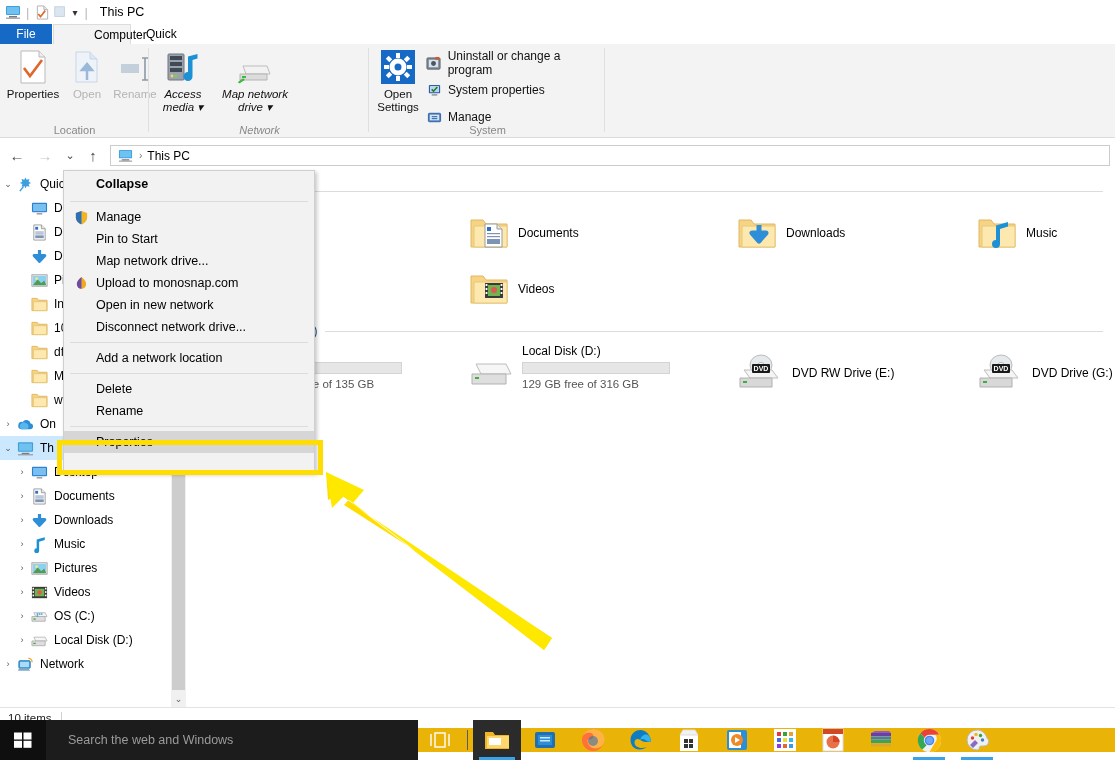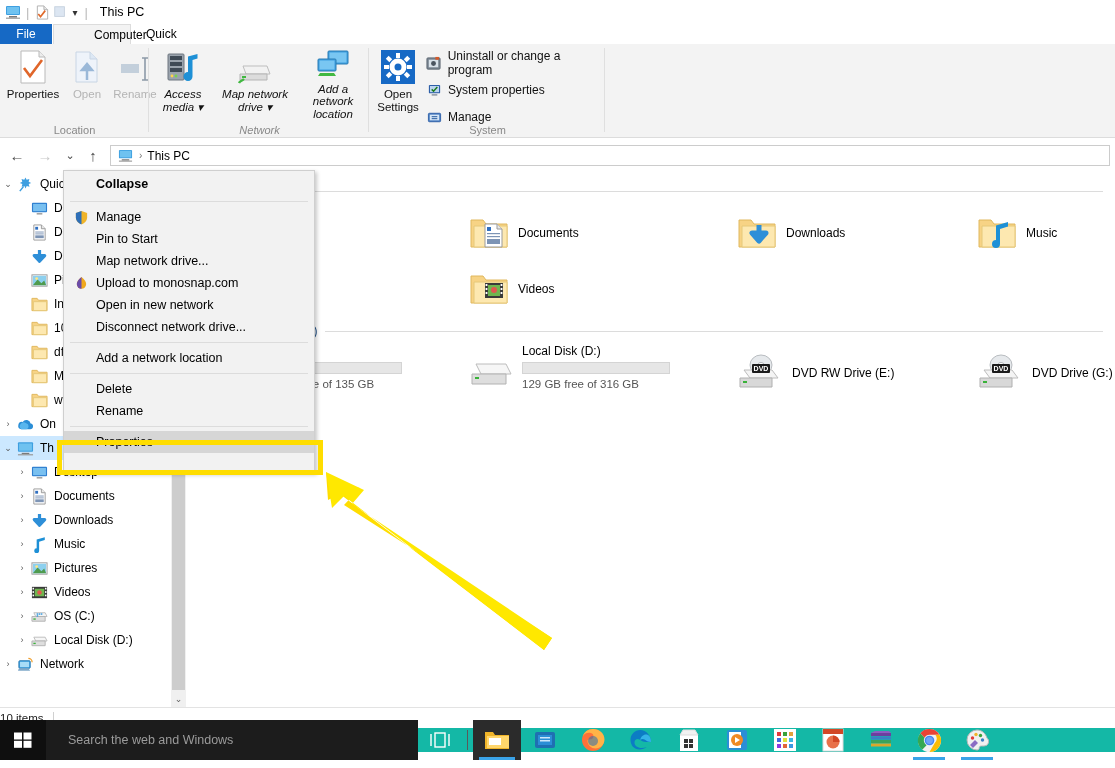--- a/index.html
+++ b/index.html
@@ -161,21 +161,21 @@
   
   .hilite {
     position:absolute; left:57px; top:440px; width:266px; height:35px;
     border:5px solid #ffdd00; z-index:60; pointer-events:none;
   }
   .arrow-svg { position:absolute; left:300px; top:460px; width:300px; height:200px; z-index:61; pointer-events:none; }
 
   
   .taskbar {
     position:absolute; left:0; top:728px; width:1115px; height:24px;
-    background:#14b8a6; display:flex; align-items:center;
+    background:#eab308; display:flex; align-items:center;
   }
   .startbtn {
     width:46px; height:40px; display:flex; align-items:center; justify-content:center;
     background:#0f0f0f; cursor:default;
   }
   .searchbox {
     width:372px; height:40px; background:#1c1c1c; display:flex; align-items:center;
     padding-left:22px; font-size:12.5px; color:#9b9b9b; cursor:default;
   }
   .tb-taskview { width:44px; height:40px; display:flex; align-items:center; justify-content:center; cursor:default; }
@@ -286,33 +286,20 @@
         <span class="bi">
           <svg width="36" height="26" viewBox="0 0 36 26">
               <path d="M6 8h24l3 8H9z" fill="#f2f2f2" stroke="#bdbdbd"></path>
               <path d="M3 16h27v6H3z" fill="#dcdcdc" stroke="#b5b5b5"></path>
               <rect x="5" y="18" width="4" height="2" fill="#41b841"></rect>
               <path d="M7 21c-2 2-4 2-5 4" stroke="#41b841" stroke-width="2.4" fill="none"></path>
             </svg>
         </span>
         <span class="blabel">Map network
 drive ▾</span>
-      </div>
-      <div class="bigbtn" style="left:148px;width:70px;">
-        <span class="bi">
-          <svg width="34" height="30" viewBox="0 0 34 30">
-              <rect x="12" y="2" width="20" height="13" rx="1" fill="#3e9fe0" stroke="#2b7cb4"></rect>
-              <rect x="13.5" y="3.5" width="17" height="10" fill="#79c6f2"></rect>
-              <rect x="2" y="10" width="18" height="12" rx="1" fill="#3e9fe0" stroke="#2b7cb4"></rect>
-              <rect x="3.5" y="11.5" width="15" height="9" fill="#79c6f2"></rect>
-              <path d="M4 24h14l2 3H2z" fill="#41b841"></path>
-            </svg>
-        </span>
-        <span class="blabel">Add a network
-location</span>
       </div>
       <div class="glabel">Network</div>
       <div class="gsep"></div>
     </div>
 
     <div class="rgroup" style="left:370px;width:235px;">
       <div class="bigbtn" style="left:2px;width:52px;">
         <span class="bi">
           <svg width="34" height="34" viewBox="0 0 34 34">
               <rect width="34" height="34" fill="#1669c5"></rect>
@@ -795,21 +782,21 @@
             <rect x="16" y="12" width="18" height="9" rx="1" fill="#1a1a1a"></rect>
             <text x="25" y="19" font-family="Liberation Sans, sans-serif" font-size="7" font-weight="bold" fill="#fff" text-anchor="middle">DVD</text>
           </svg>
       </span>
       <span class="dvd-label">DVD RW Drive (E:)</span>
     </div>
 
   </div>
 
   <div class="statusbar">
-    <span style="margin-left:0;">10 items</span>
+    <span style="margin-left:8px;">10 items</span>
     <span class="status-sep"></span>
   </div>
 
   <div class="ctxmenu" id="ctxmenu">
       <div class="ctxitem bold">
         <span class="ctx-ico"></span>
         <span>Collapse</span>
       </div>
       <div class="ctx-div"></div>
       <div class="ctxitem">

